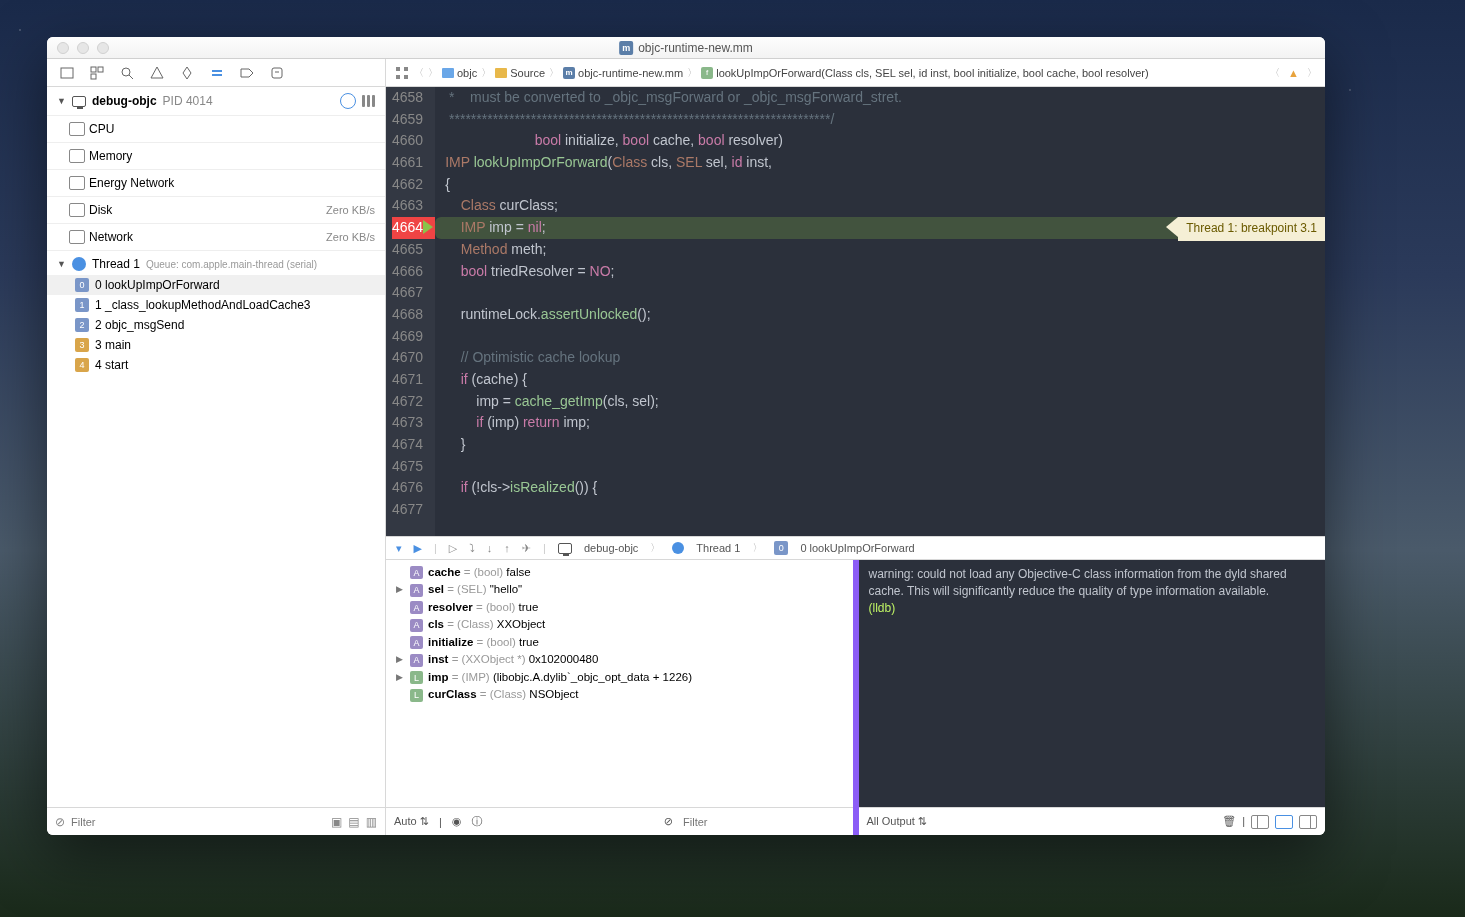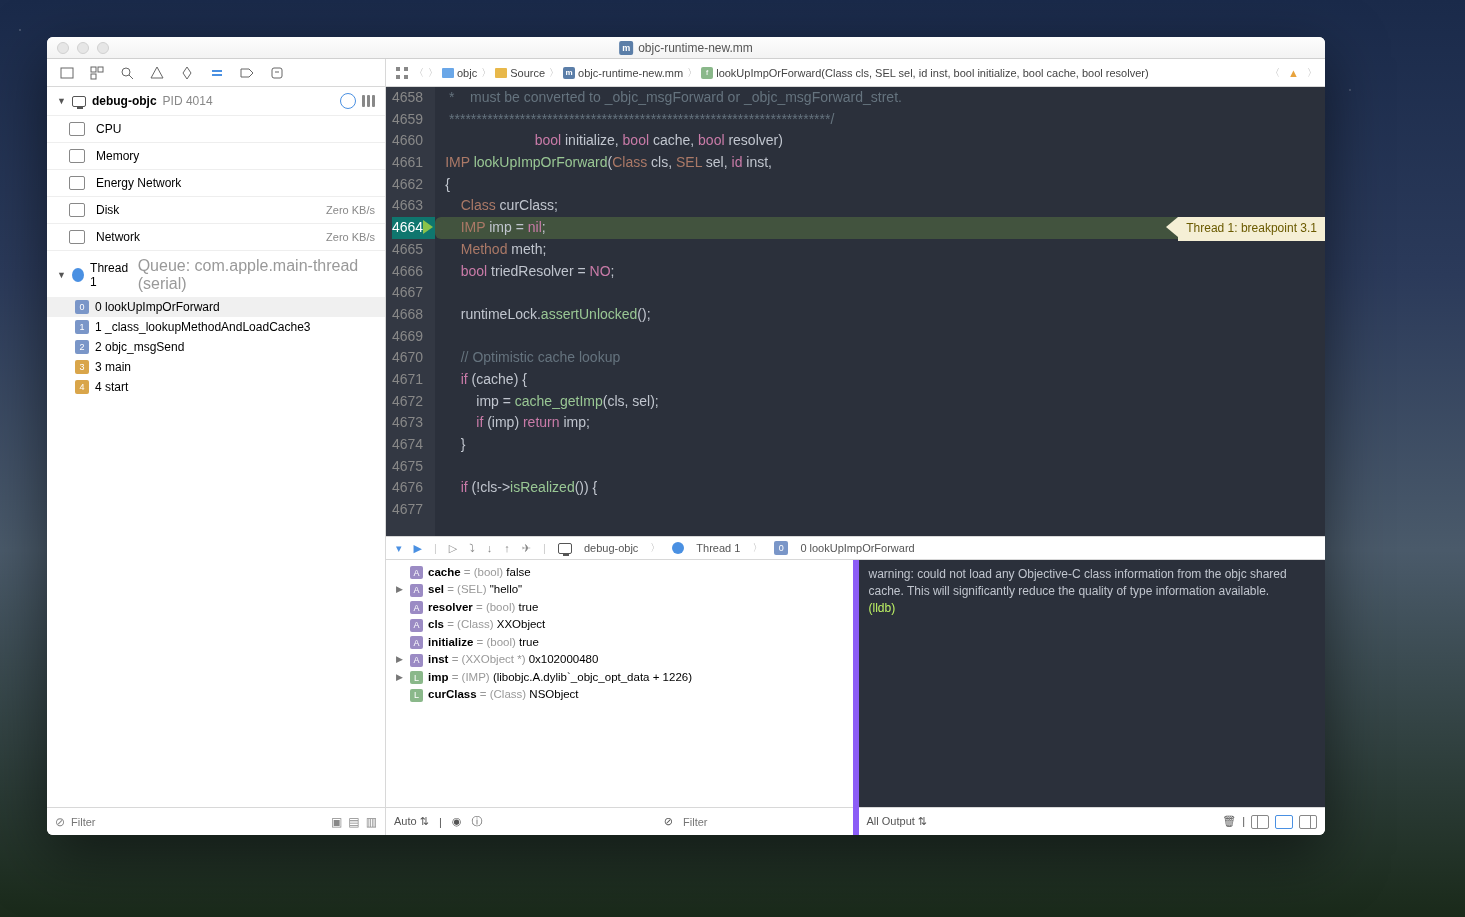--- a/index.html
+++ b/index.html
@@ -22,39 +22,39 @@
 .body { flex: 1; display: flex; min-height: 0; }
 .sidebar { width: 339px; background: #fff; border-right: 1px solid #d8d8d8; display: flex; flex-direction: column; font-size: 12px; }
 .sb-header { padding: 6px 10px; display: flex; align-items: center; gap: 6px; border-bottom: 1px solid #eee; }
 .sb-header .disc { font-size: 9px; color: #555; }
 .sb-header .proc { font-weight: 600; }
 .sb-header .pid { color: #888; font-weight: normal; }
 .sb-header .sp { flex: 1; }
 .circ { width: 16px; height: 16px; border: 1.5px solid #4a90e2; border-radius: 50%; }
 .bars { display: inline-flex; gap: 2px; }
 .bars span { width: 3px; height: 12px; background: #888; border-radius: 1px; }
-.gauge-row { display: flex; align-items: center; padding: 6px 10px 6px 22px; border-bottom: 1px solid #eee; gap: 11px; cursor: pointer; }
+.gauge-row { display: flex; align-items: center; padding: 6px 10px 6px 22px; border-bottom: 1px solid #eee; gap: 4px; cursor: pointer; }
 .gauge-row .val { margin-left: auto; color: #888; font-size: 11px; }
 .gicon { width: 16px; height: 14px; border: 1px solid #888; border-radius: 2px; display: inline-block; position: relative; }
 .thread-row { padding: 6px 10px 4px 10px; display: flex; align-items: center; gap: 6px; }
 .thread-row .disc { font-size: 9px; color: #555; }
 .thread-badge { width: 14px; height: 14px; border-radius: 50%; background: #4a90e2; }
-.thread-row .q { color: #999; font-size: 16px; }
+.thread-row .q { color: #999; font-size: 10px; }
 .frame-row { padding: 3px 8px 3px 28px; display: flex; align-items: center; gap: 6px; cursor: pointer; }
 .frame-row.sel { background: #f0f0f0; }
 .fnum-badge { width: 14px; height: 14px; background: #7a96c8; color: #fff; font-size: 9px; border-radius: 2px; display: inline-flex; align-items: center; justify-content: center; }
 .fnum-badge.user { background: #d9a54a; }
 .sb-bottom { margin-top: auto; border-top: 1px solid #d8d8d8; height: 28px; display: flex; align-items: center; padding: 0 8px; gap: 6px; }
 .sb-bottom input { flex: 1; border: none; background: transparent; font-size: 11px; outline: none; }
 .sb-bottom .ic { color: #888; cursor: pointer; }
 .main { flex: 1; display: flex; flex-direction: column; min-width: 0; }
 .editor { flex: 1; background: #2b303b; display: flex; font-family: Menlo, Consolas, monospace; font-size: 14px; line-height: 21.7px; position: relative; min-height: 0; overflow: hidden; }
 .gutter { background: #333843; color: #888; text-align: left; padding: 0 8px 0 6px; user-select: none; }
 .gutter .ln { height: 21.7px; }
-.gutter .ln.cur { background: #0f766e; color: #fff; margin-right: -8px; padding-right: 12px; }
+.gutter .ln.cur { background: #ef4444; color: #fff; margin-right: -8px; padding-right: 12px; }
 .code { flex: 1; color: #c0c5ce; position: relative; }
 .code .cl { height: 21.7px; padding-left: 10px; white-space: pre; }
 .kw { color: #c97ba8; }
 .ty { color: #ab7967; }
 .fn { color: #99c794; }
 .cm { color: #65737e; }
 .bp-line { background: rgba(110,150,70,.35); position: relative; border-radius: 6px; }
 .bp-arrow { position: absolute; left: -12px; top: 3px; width: 0; height: 0; border-left: 10px solid #8bc34a; border-top: 7px solid transparent; border-bottom: 7px solid transparent; }
 .bp-label { position: absolute; right: 0; background: #f5efd5; color: #6a5a00; font-family: -apple-system, Arial; font-size: 12px; padding: 1px 8px; }
 .bp-label::before { content: ''; position: absolute; left: -12px; top: 0; border-right: 12px solid #f5efd5; border-top: 10px solid transparent; border-bottom: 10px solid transparent; }
@@ -353,21 +353,21 @@
             <span class="sep">|</span>
             <span>◉</span>
             <span>ⓘ</span>
             <span style="flex:1"></span>
             <span>⊘</span>
             <input placeholder="Filter" style="">
           </div>
         </div>
         <div class="console">
           <div class="console-body">
-            <div>warning: could not load any Objective-C class information from the objc shared cache. This will significantly reduce the quality of type information available.</div>
+            <div>warning: could not load any Objective-C class information from the dyld shared cache. This will significantly reduce the quality of type information available.</div>
             <div class="prompt">(lldb)</div>
           </div>
           <div class="console-bottom">
             <span><span>All Output</span> ⇅</span>
             <div class="layout-icons">
               <span>🗑</span>
               <span class="sep">|</span>
               <div class="li mid"></div>
               <div class="li" style="border-color:#4a90e2"></div>
               <div class="li right"></div>

